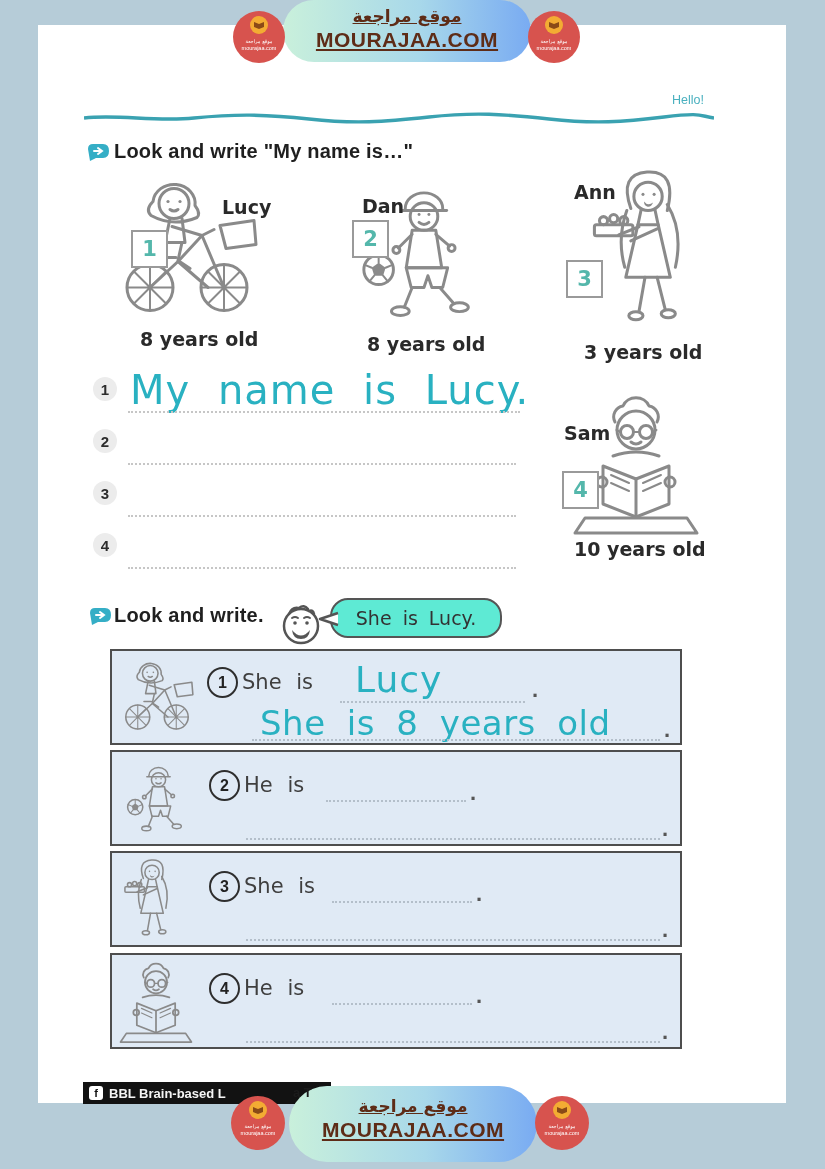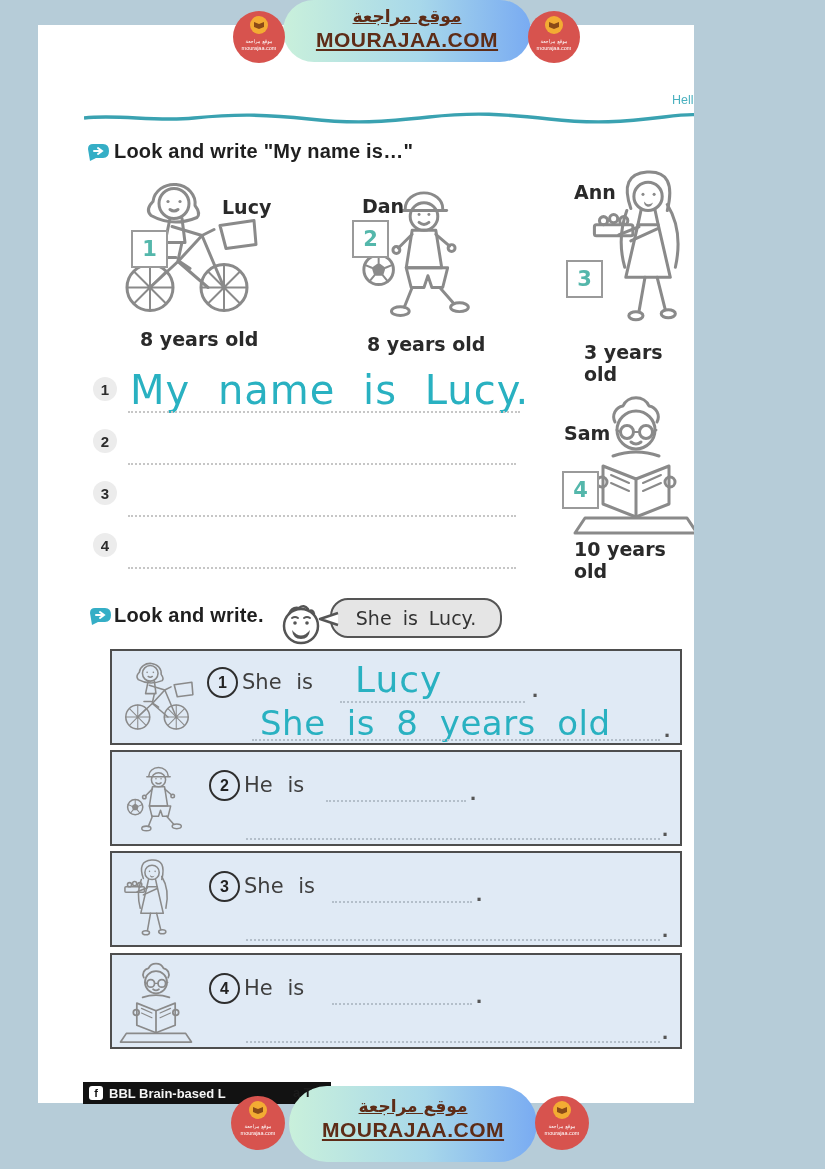--- a/index.html
+++ b/index.html
@@ -1,16 +1,16 @@
 <!DOCTYPE html>
 <html><head>
 <meta charset="utf-8">
 <style>
   html,body{margin:0;padding:0;background:#b6ccd8;}
-  #canvas{position:relative;width:694px;height:1169px;background:#b6ccd8;overflow:hidden;
+  #canvas{position:relative;width:825px;height:1169px;background:#b6ccd8;overflow:hidden;
           font-family:"Liberation Sans",sans-serif;}
   .abs{position:absolute;}
   .page{position:absolute;left:38px;top:25px;width:748px;height:1078px;background:#ffffff;}
 
   
   .pill{position:absolute;background:linear-gradient(90deg,#c9f0db 0%,#a8d8ea 55%,#79abf2 100%);
         border-radius:40px;text-align:center;z-index:45;}
   .pill-ar{font-size:17px;font-weight:bold;color:#5e2c17;text-decoration:underline;margin-top:6px;
            font-family:"DejaVu Sans",sans-serif;}
   .pill-domain{font-size:21px;font-weight:bold;color:#5e2c17;text-decoration:underline;letter-spacing:.5px;margin-top:2px;}
@@ -32,21 +32,21 @@
   .dotline{position:absolute;border-top:2px dotted #c6c6c6;}
   .hand{position:absolute;color:#29b1c1;font-family:"DejaVu Sans",sans-serif;white-space:nowrap;}
 
   .abox{position:absolute;left:110px;width:572px;height:96px;background:#e0eaf5;border:2px solid #4e4e4e;box-sizing:border-box;}
   .bnum{position:absolute;width:27px;height:27px;border:2px solid #2e2e2e;border-radius:50%;
         display:flex;align-items:center;justify-content:center;font-size:16px;font-weight:bold;color:#222;}
   .bprompt{position:absolute;font-size:21px;color:#3f3f3f;word-spacing:8px;font-family:"DejaVu Sans",sans-serif;}
   .bline{position:absolute;border-top:2px dotted #b4bfca;}
   .bdot{position:absolute;font-size:22px;font-weight:bold;color:#555;}
 
-  .bubble{position:absolute;border:2.5px solid #555;border-radius:18px;background:#e5e5e5;
+  .bubble{position:absolute;border:2.5px solid #555;border-radius:18px;background:#5eead4;
           display:flex;align-items:center;justify-content:center;font-size:19px;color:#333;word-spacing:5px;
           font-family:"DejaVu Sans",sans-serif;}
 
   .fbar{position:absolute;left:83px;top:1082px;width:248px;height:22px;background:#121212;z-index:44;
         color:#f4f4f4;font-size:13px;font-weight:bold;display:flex;align-items:center;gap:6px;
         padding-left:6px;box-sizing:border-box;white-space:nowrap;}
   .fbicon{width:14px;height:14px;background:#fff;color:#111;border-radius:3px;font-size:11px;font-weight:bold;
           display:flex;align-items:center;justify-content:center;flex:0 0 auto;}
   .frag{position:absolute;left:293px;top:1085px;font-size:13px;font-weight:bold;color:#1b1b1b;z-index:47;}
 </style>

